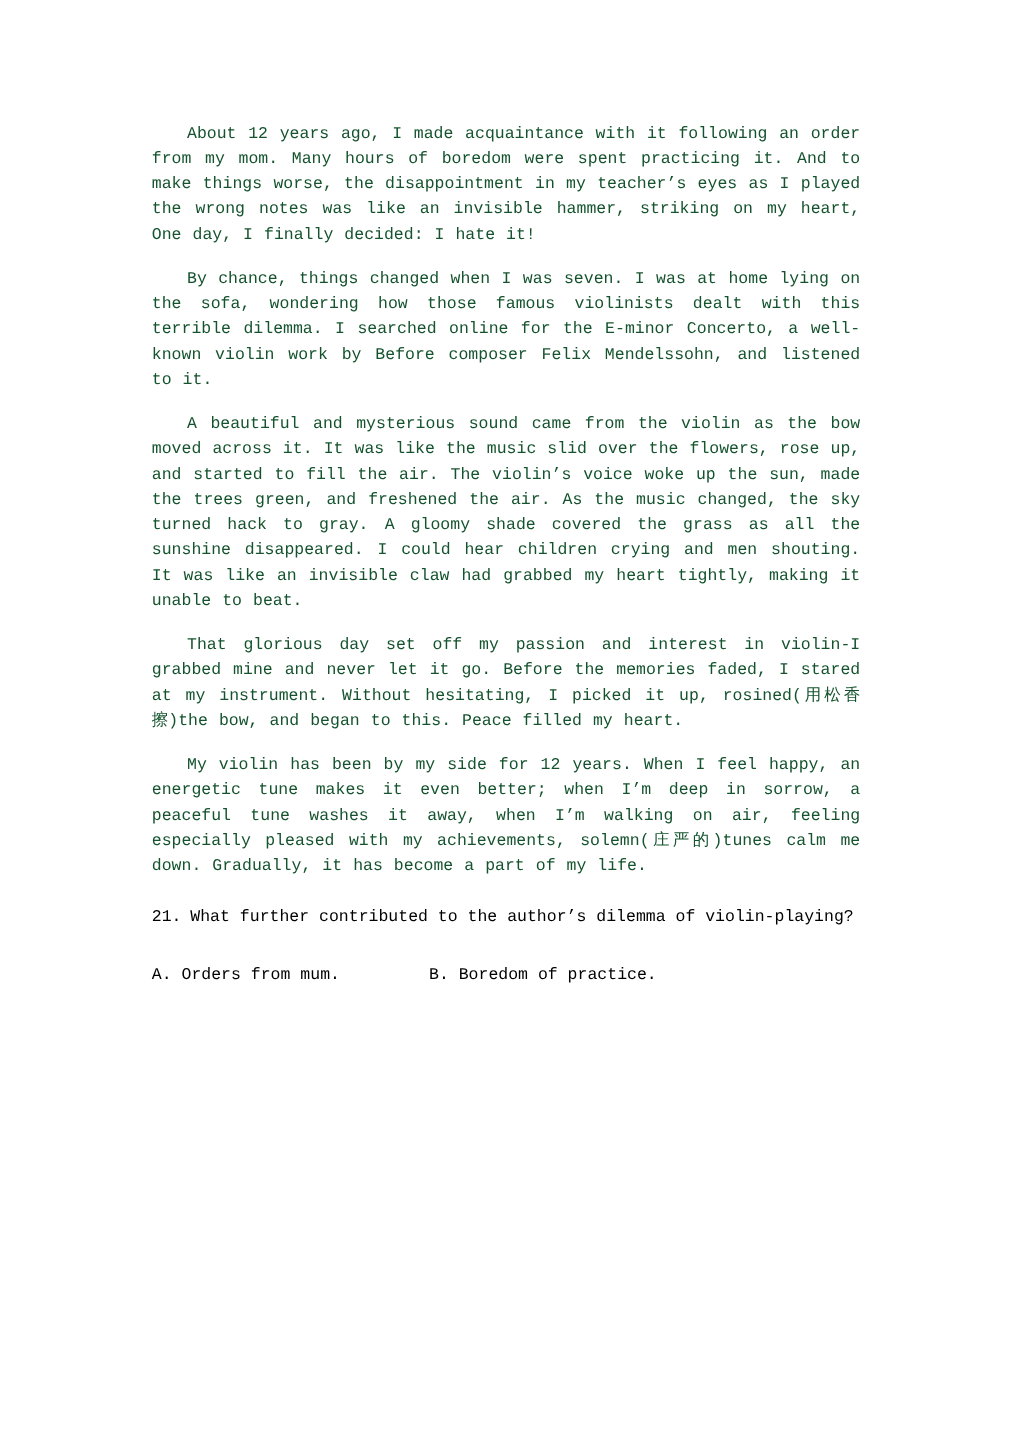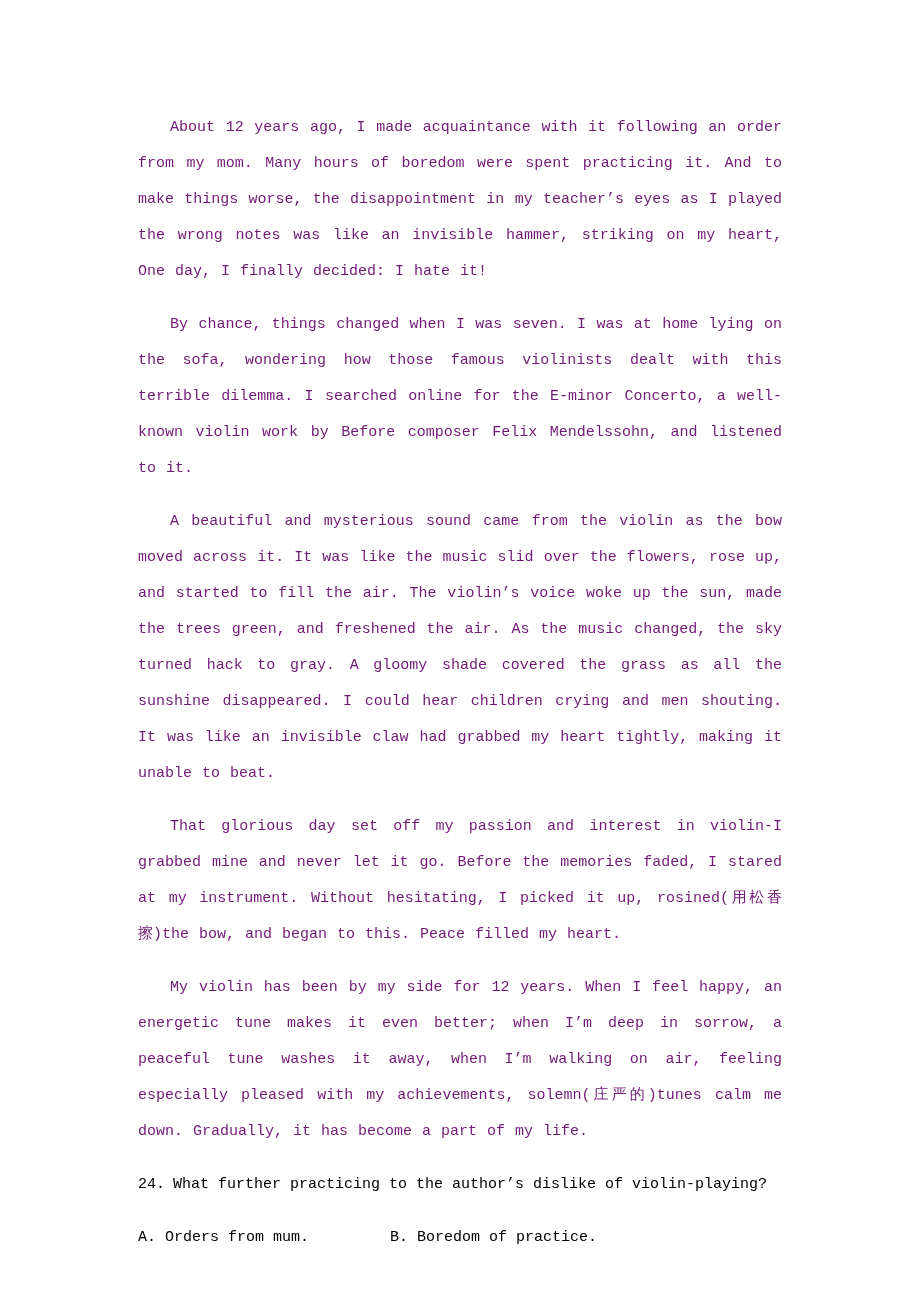--- a/index.html
+++ b/index.html
@@ -15,25 +15,25 @@
   .page {
     box-sizing: border-box;
     width: 920px;
     min-height: 1302px;
     background: #ffffff;
     padding: 110px 138px 60px 138px;
   }
   .passage {
     margin: 0 0 17px 0;
     font-size: 15px;
-    line-height: 36px;
+    line-height: 23px;
     text-align: justify;
     text-indent: 32px;
     word-spacing: 1px;
-    color: #701a75;
+    color: #14532d;
   }
   .question-line {
     margin: 2px 0 17px 0;
     font-size: 15px;
     line-height: 36px;
     text-align: left;
     white-space: normal;
   }
   .question-line .q-label {
     margin-right: 8px;
@@ -62,21 +62,21 @@
   <p class="passage">By chance, things changed when I was seven. I was at home lying on the sofa, wondering how those famous violinists dealt with this terrible dilemma. I searched online for the E-minor Concerto, a well-known violin work by Before composer Felix Mendelssohn, and listened to it.</p>
 
   <p class="passage">A beautiful and mysterious sound came from the violin as the bow moved across it. It was like the music slid over the flowers, rose up, and started to fill the air. The violin’s voice woke up the sun, made the trees green, and freshened the air. As the music changed, the sky turned hack to gray. A gloomy shade covered the grass as all the sunshine disappeared. I could hear children crying and men shouting. It was like an invisible claw had grabbed my heart tightly, making it unable to beat.</p>
 
   <p class="passage">That glorious day set off my passion and interest in violin-I grabbed mine and never let it go. Before the memories faded, I stared at my instrument. Without hesitating, I picked it up, rosined(用松香擦)the bow, and began to this. Peace filled my heart.</p>
 
   <p class="passage">My violin has been by my side for 12 years. When I feel happy, an energetic tune makes it even better; when I’m deep in sorrow, a peaceful tune washes it away, when I’m walking on air, feeling especially pleased with my achievements, solemn(庄严的)tunes calm me down. Gradually, it has become a part of my life.</p>
 
 
   <div class="question-line">
-    <span class="q-label">24.</span><span>What further practicing to the author’s dislike of violin-playing?</span>
+    <span class="q-label">21.</span><span>What further contributed to the author’s dilemma of violin-playing?</span>
   </div>
 
   <div class="options-row">
     <span class="opt-first-ab">A. Orders from mum.</span>
     <span class="opt-second">B. Boredom of practice.</span>
   </div>
 
 </div>
 
 </body></html>

